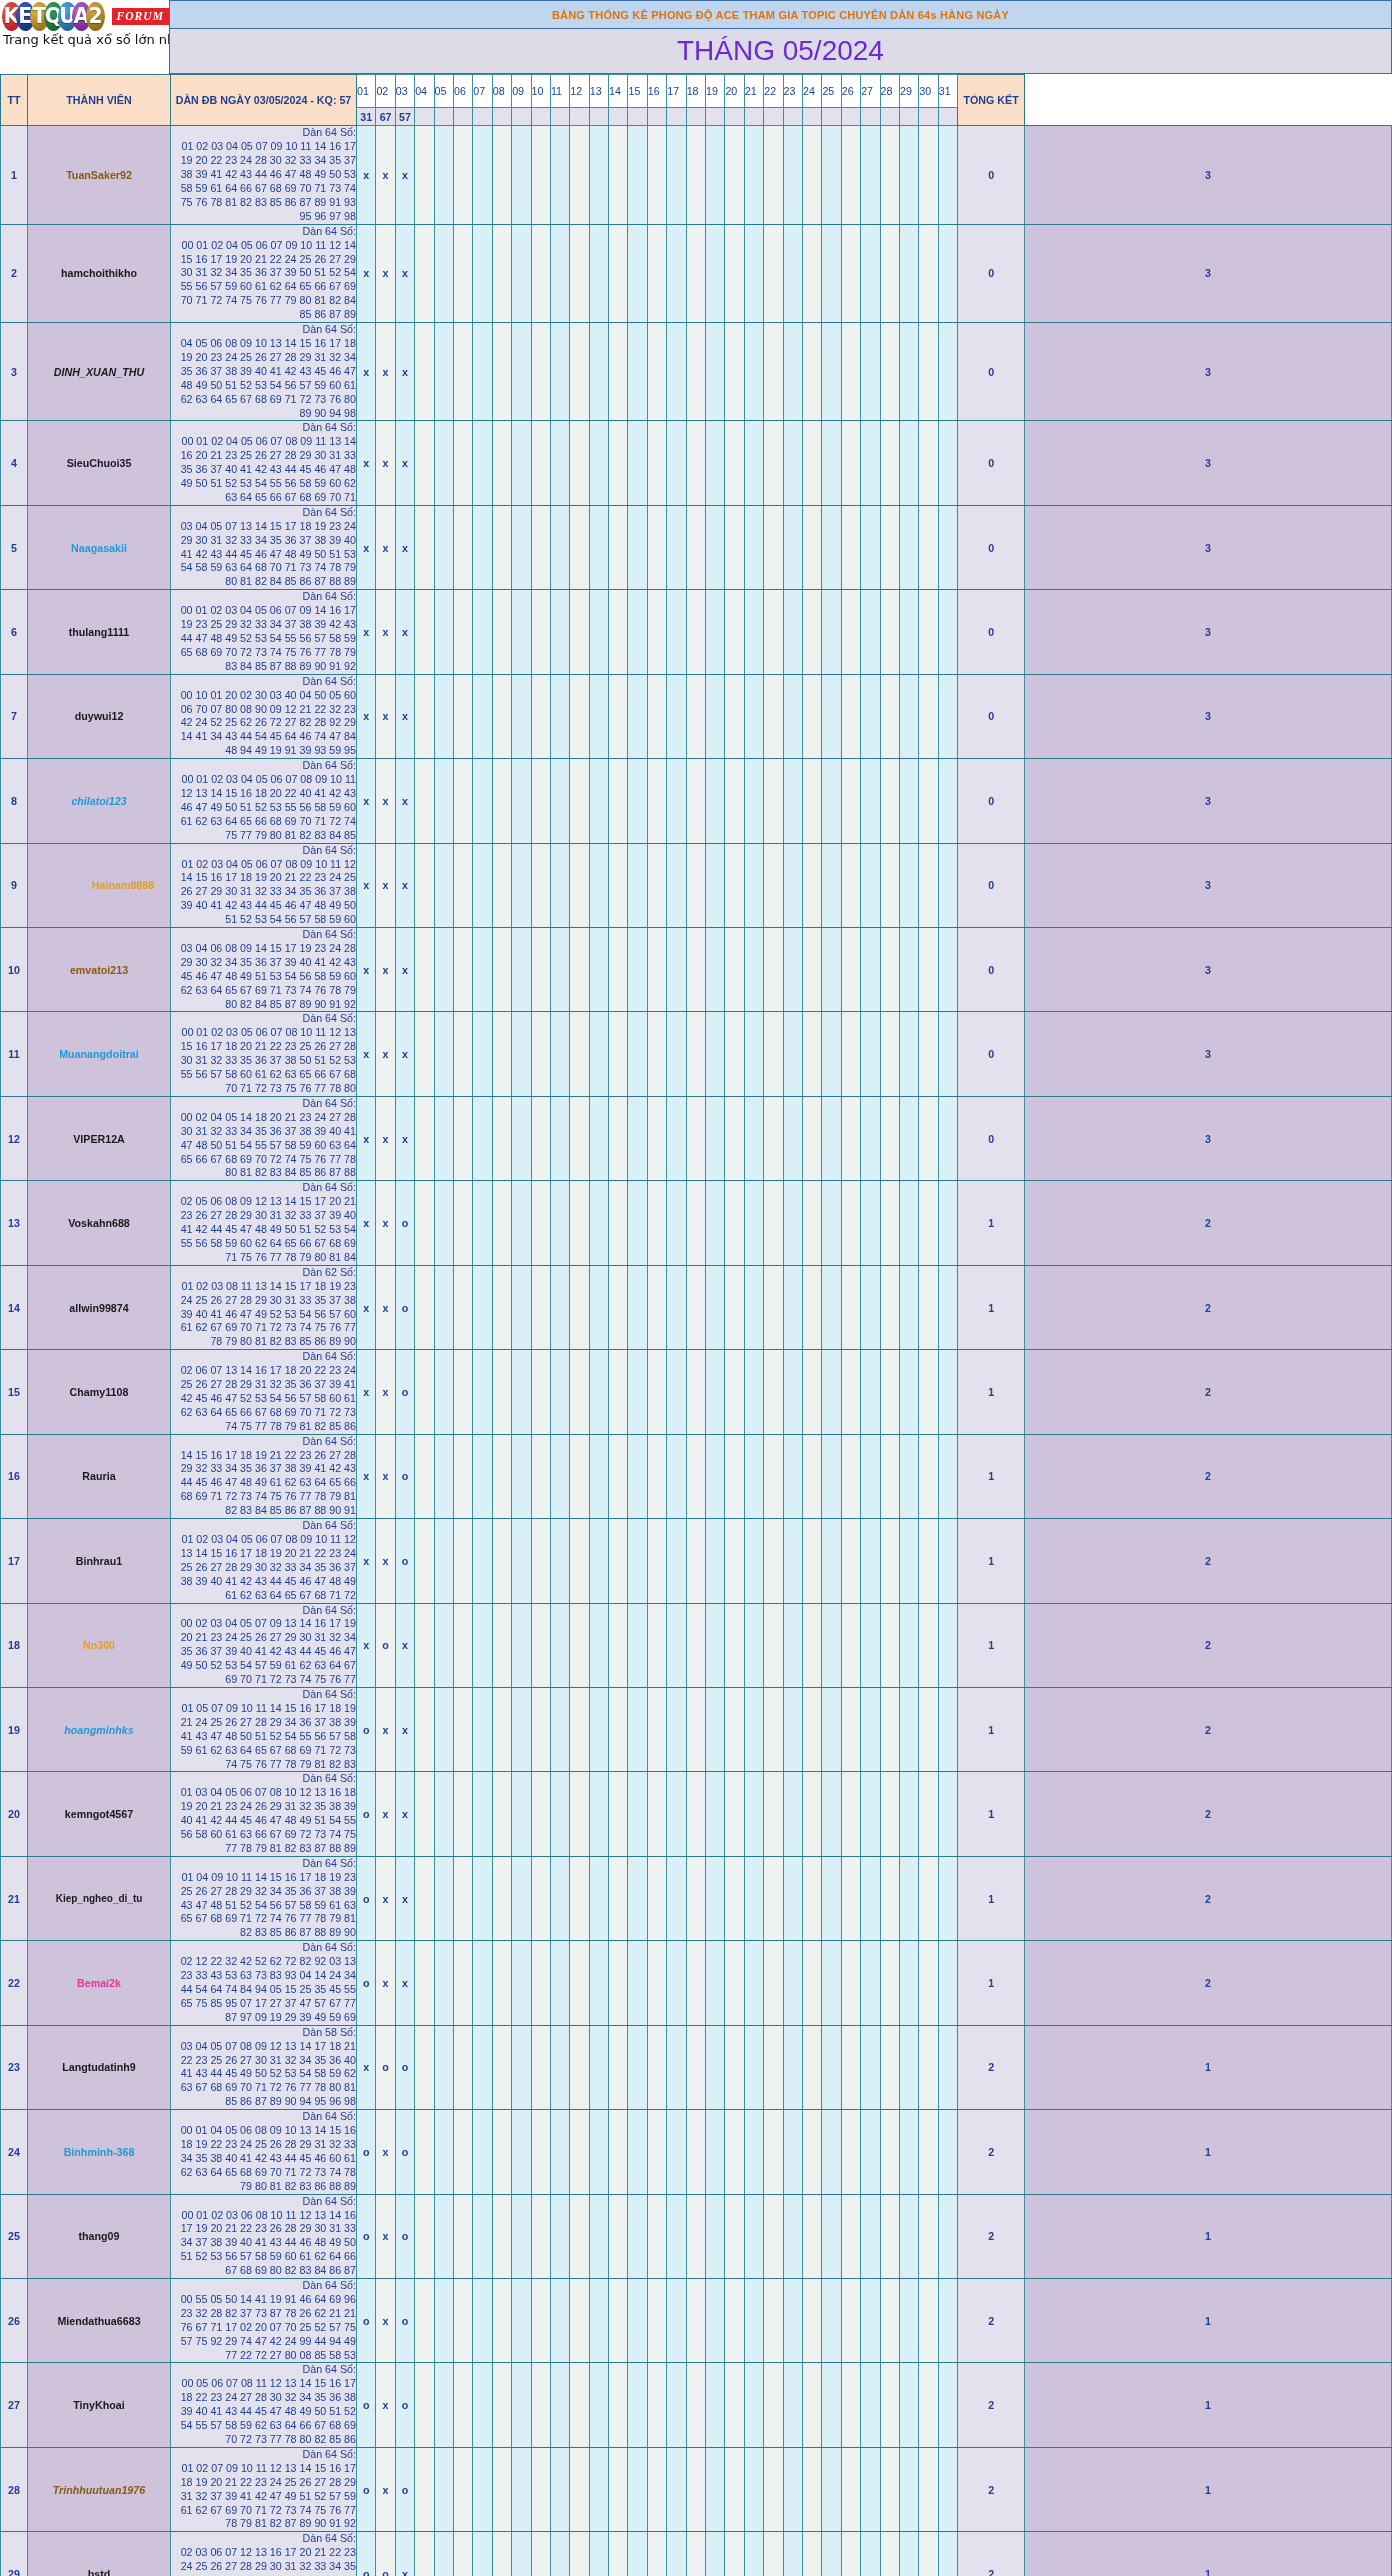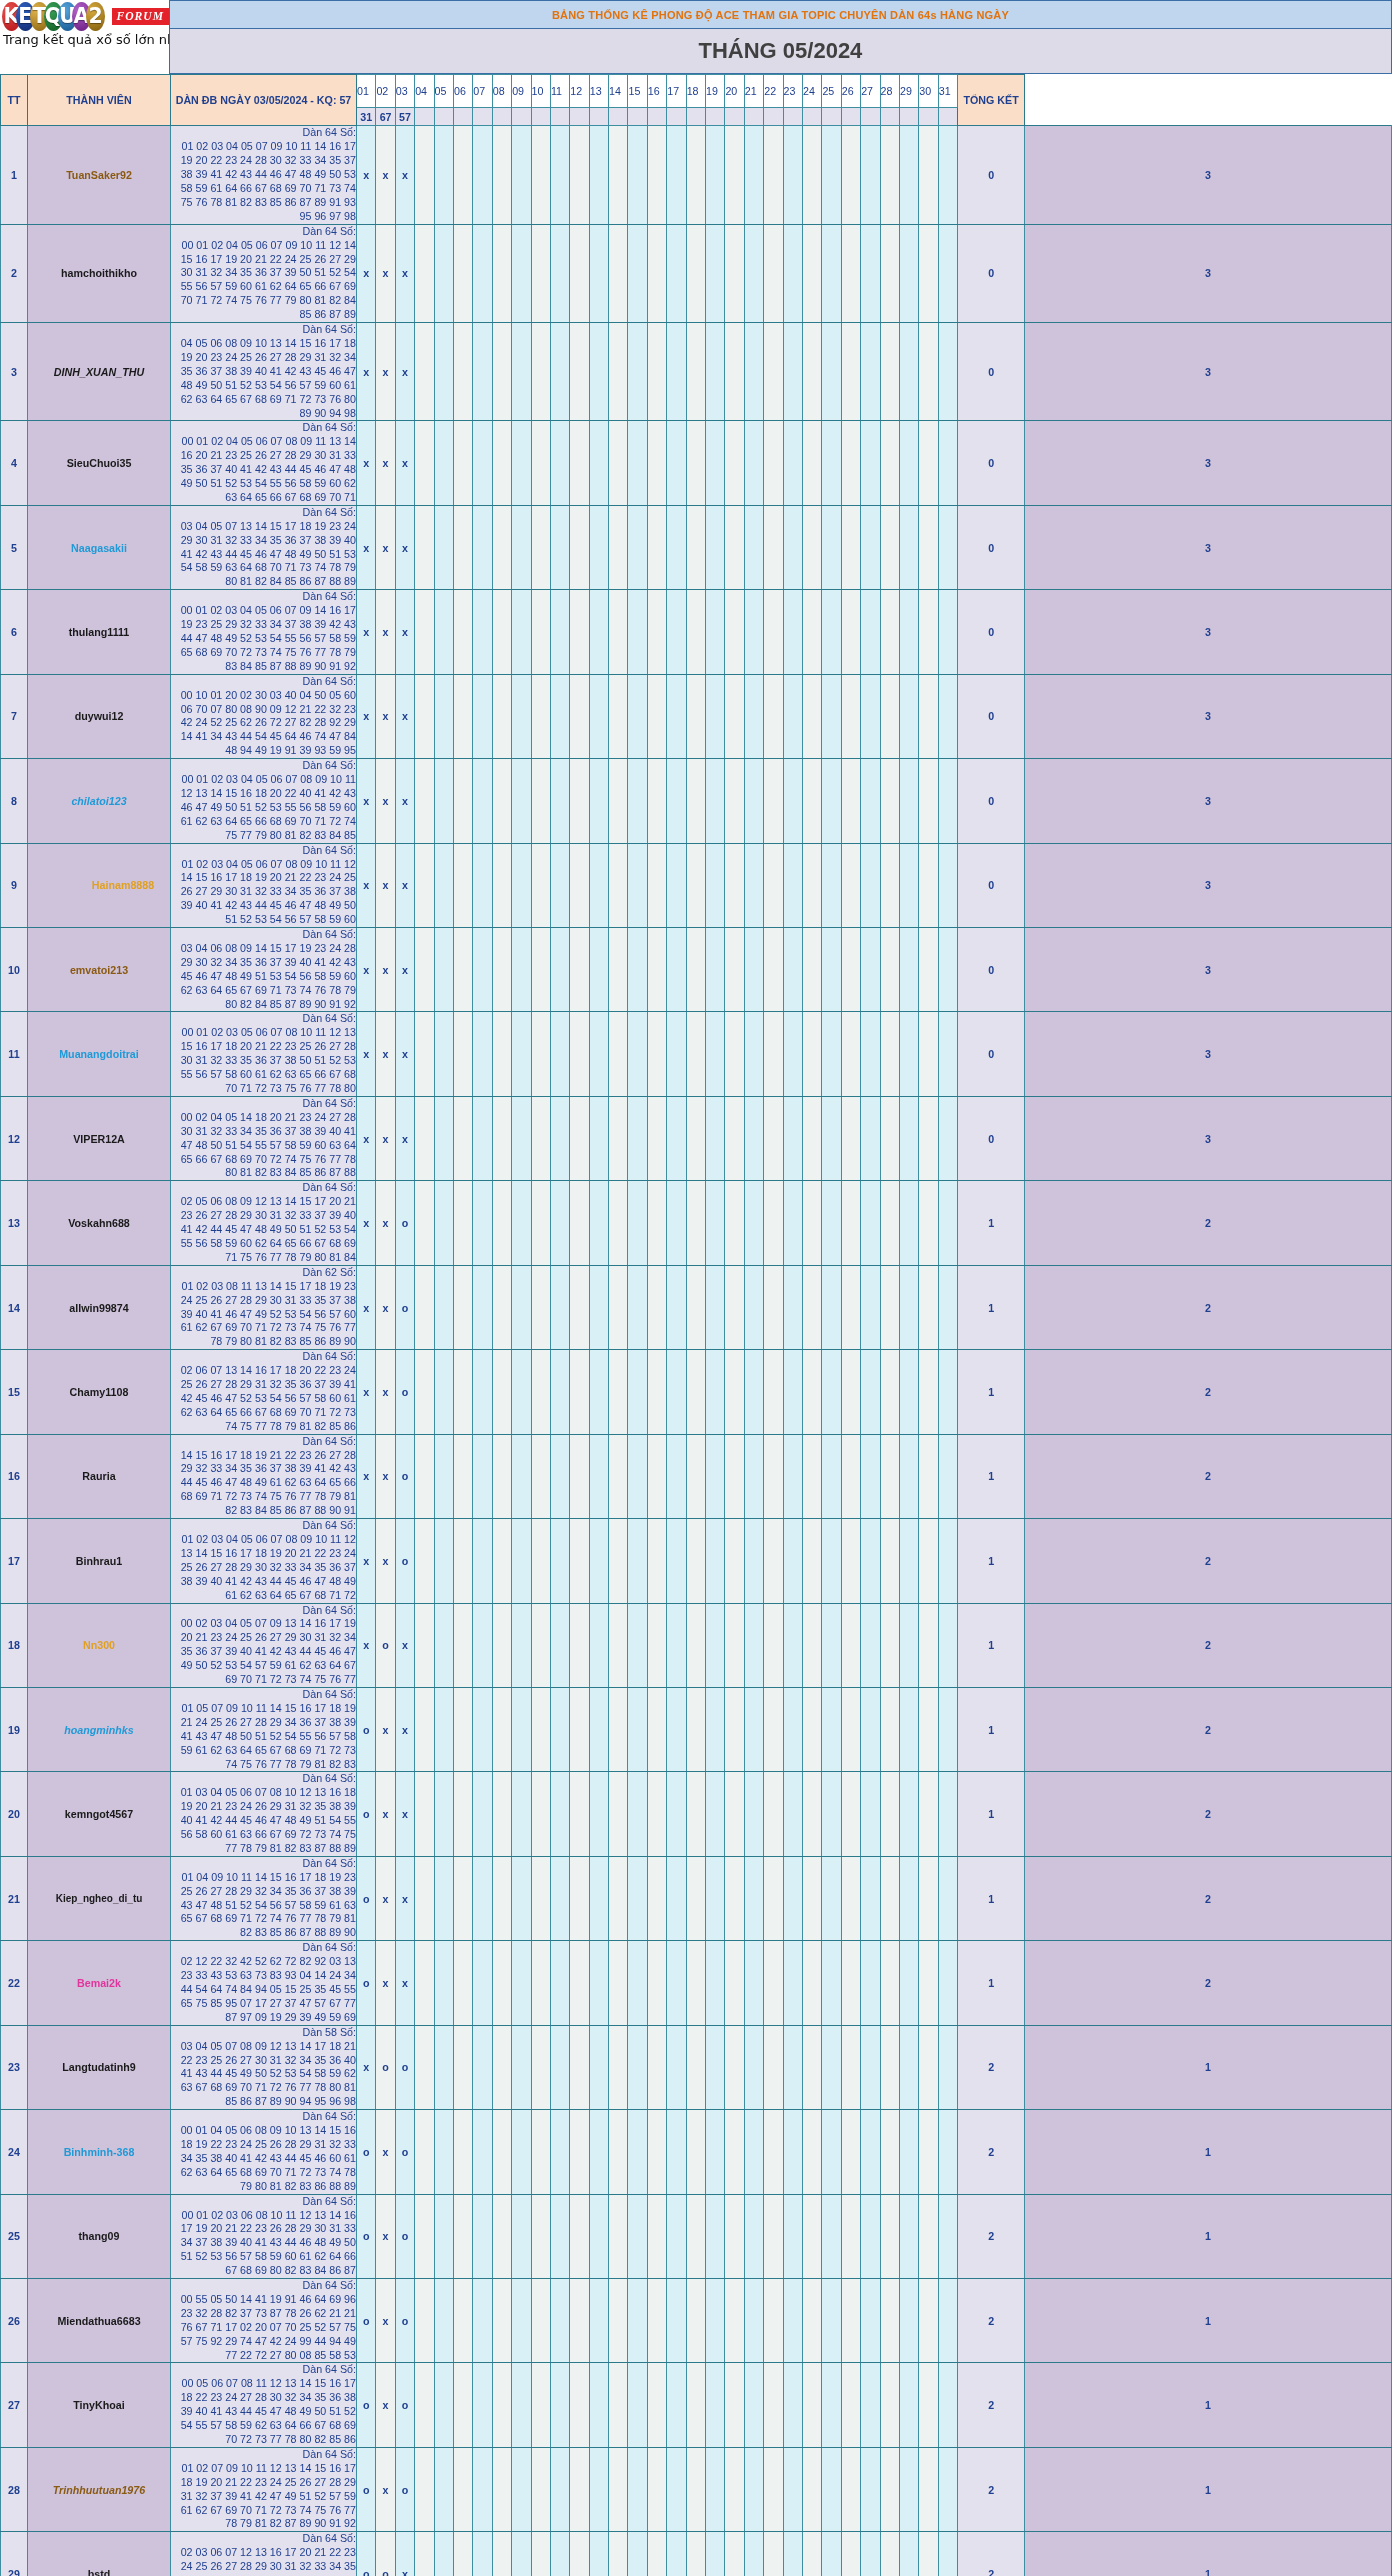--- a/index.html
+++ b/index.html
@@ -50,21 +50,21 @@
     display:flex; align-items:center; justify-content:center;
   }
   .banner-top span {
     color:#e2720c; font-weight:bold; font-size:11px; letter-spacing:0.2px;
   }
   .banner-bot {
     height:45px; background:#dedbe8;
     border:1.9px solid #3a6ea5; border-left:none; border-top:none;
     display:flex; align-items:center; justify-content:center;
   }
-  .banner-bot span { color:#404040; font-weight:bold; font-size:22px; }
+  .banner-bot span { color:#6d28d9; font-weight:normal; font-size:28px; }
 
   
   table.grid { border-collapse:collapse; width:1392px; table-layout:fixed; }
   table.grid td, table.grid th {
     border:1px solid #3d8ea1; padding:0; vertical-align:middle;
     font-size:10.7px; color:#1f3f8f;
   }
   .hdr-tt, .hdr-mem, .hdr-dan, .hdr-tk {
     background:#fadec8; color:#1b3a8c; font-weight:bold;
     text-align:center; font-size:11px;

